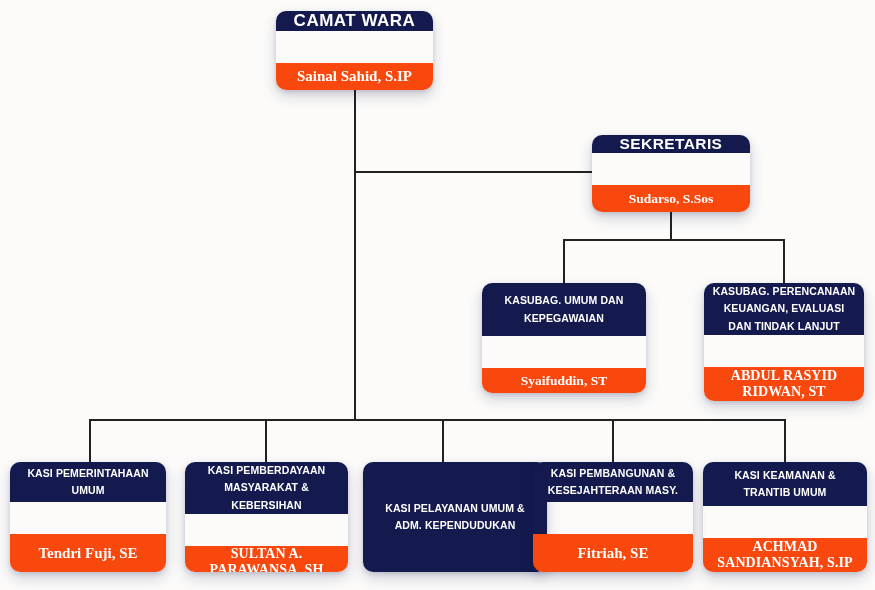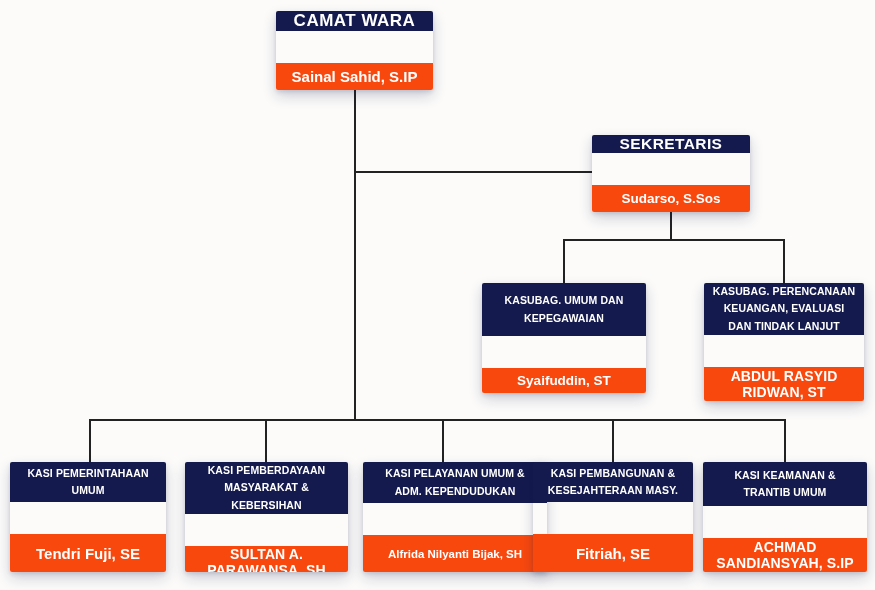--- a/index.html
+++ b/index.html
@@ -13,33 +13,33 @@
   body{
     width:875px;height:590px;
     background:var(--bg);
     font-family:"Liberation Sans", sans-serif;
     overflow:hidden;
   }
   .canvas{position:relative;width:875px;height:590px;}
   .line{position:absolute;background:var(--line);}
   .node{
     position:absolute;display:flex;flex-direction:column;
-    border-radius:2px;overflow:hidden;
+    border-radius:10px;overflow:hidden;
     box-shadow:0 6px 14px rgba(20,26,77,.20), 0 2px 4px rgba(20,26,77,.12);
     gap:32px;
   }
   .hdr{
     flex:1;display:flex;align-items:center;justify-content:center;
     background:var(--navy);color:var(--text);
     font-weight:bold;text-align:center;white-space:pre-line;
   }
   .nm{
     display:flex;align-items:center;justify-content:center;
     background:var(--orange);color:var(--text);
-    font-weight:bold;text-align:center;padding:0 1px;
+    font-weight:bold;text-align:center;padding:0 1px;font-family:Liberation Serif, serif;
   }
   .hdr-lg{font-size:17px;letter-spacing:.5px;}
   .hdr-md{font-size:15.5px;letter-spacing:.4px;}
   .hdr-sm{font-size:10.5px;line-height:1.65;letter-spacing:.1px;padding:0 4px;}
   .name-lg{font-size:15px;}
   .name-md{font-size:13.5px;}
   .name-sm{font-size:11.5px;}
   .name-caps{font-size:14px;letter-spacing:.1px;}
 </style>
 </head>
@@ -92,21 +92,20 @@
   <div class="node" style="left:185px;top:462px;width:163px;height:110px">
     <div class="hdr hdr-sm">KASI PEMBERDAYAAN
 MASYARAKAT &amp;
 KEBERSIHAN</div>
     <div class="nm name-caps" style="height:33px">SULTAN A. PARAWANSA, SH</div>
   </div>
 
   <div class="node" style="left:363px;top:462px;width:184px;height:110px">
     <div class="hdr hdr-sm">KASI PELAYANAN UMUM &amp;
 ADM. KEPENDUDUKAN</div>
-    <div class="nm name-sm" style="height:37px">Alfrida Nilyanti Bijak, SH</div>
   </div>
 
   <div class="node" style="left:533px;top:462px;width:160px;height:110px">
     <div class="hdr hdr-sm">KASI PEMBANGUNAN &amp;
 KESEJAHTERAAN MASY.</div>
     <div class="nm name-lg" style="height:38px">Fitriah, SE</div>
   </div>
 
   <div class="node" style="left:703px;top:462px;width:164px;height:110px">
     <div class="hdr hdr-sm">KASI KEAMANAN &amp;

